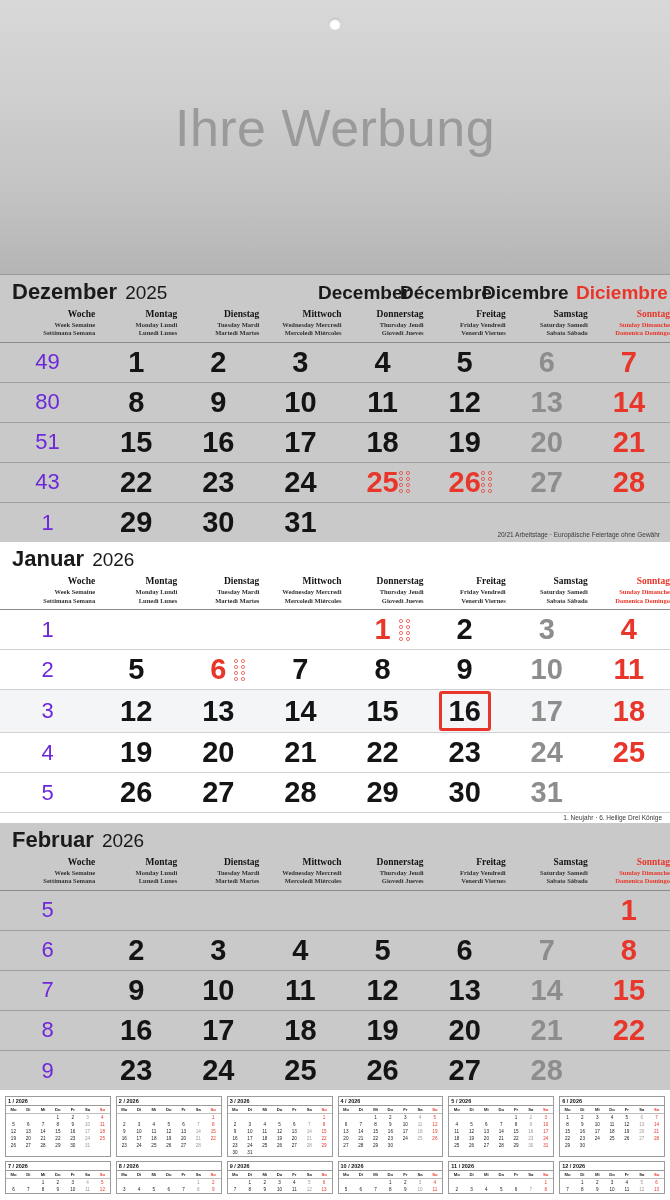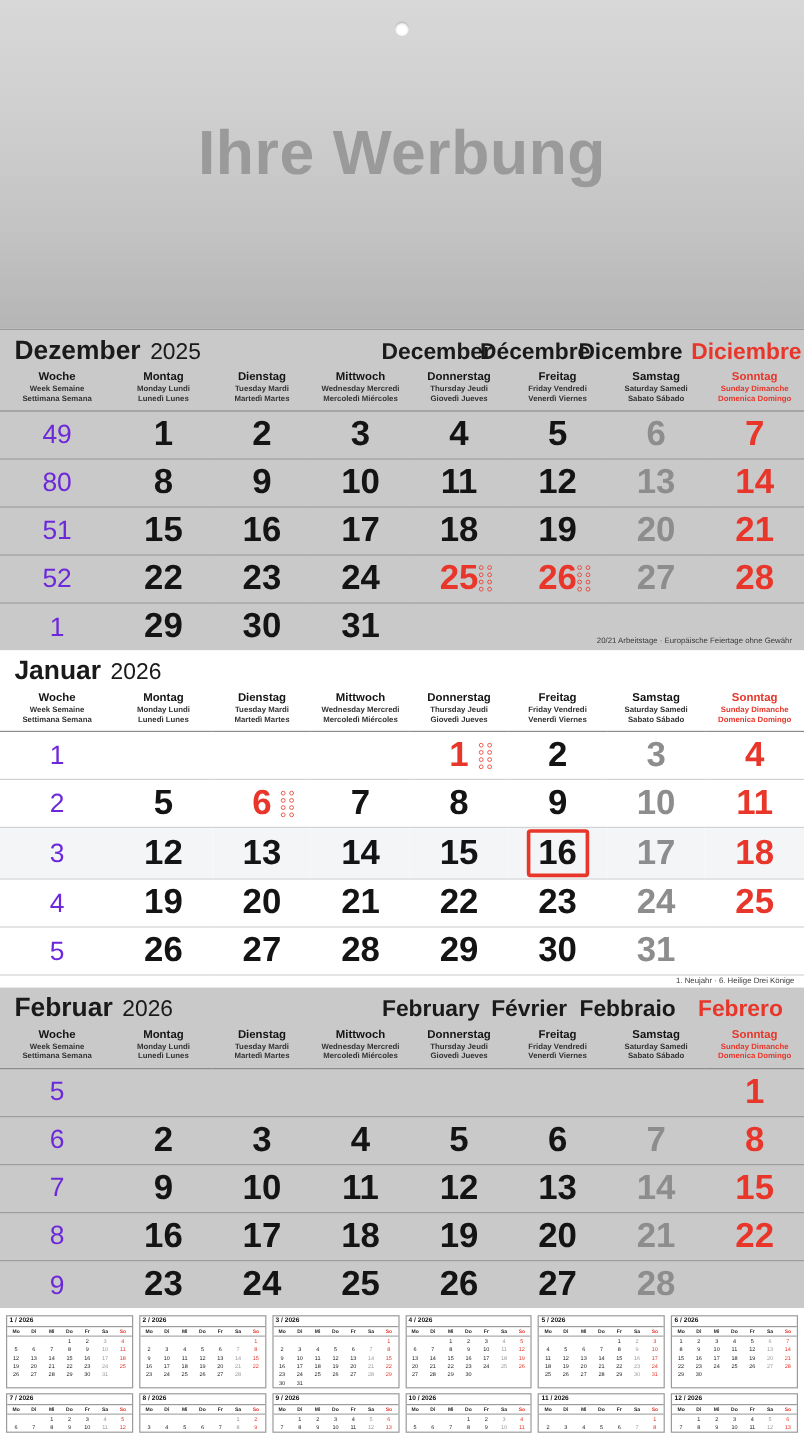--- a/index.html
+++ b/index.html
@@ -20,21 +20,21 @@
     border-bottom:1px solid #9a9a9a;
   }
   .punch-hole {
     position:absolute; top:18px; left:50%; transform:translateX(-50%);
     width:12px; height:12px; border-radius:50%;
     background:#ffffff; box-shadow:inset 0 1px 2px rgba(0,0,0,.35);
   }
   .ad-text {
     position:absolute; top:98px; left:0; right:0;
     text-align:center;
-    font-size:52px; font-weight:bold; color:#9a9a9a;
+    font-size:52px; font-weight:normal; color:#9a9a9a;
     letter-spacing:0.5px;
   }
 
   
   .month { position:relative; width:670px; }
   .month.dec { background:#c9c9c9; }
   .month.jan { background:#ffffff; }
   .month.feb { background:#c9c9c9; }
 
   .month-title {
@@ -50,23 +50,24 @@
   }
   .mt-alt.red { color:#e8362a;margin-left:12px; }
 
   
   .cal-table { width:100%; border-collapse:collapse; table-layout:fixed; }
   .cal-table col.c-woche { width:95px; }
   .cal-table col.c-day { width:82px; }
 
   .hdr-row th {
     padding:2px 0 4px 0;
-    text-align:center;
+    text-align:right;
     vertical-align:top;
     border-bottom:1px solid #8c8c8c;
+    font-family:Liberation Serif, serif;
   }
   .hdr-name { font-size:9.5px; font-weight:bold; color:#141414; line-height:1.25; }
   .hdr-sub  { font-size:6.5px; color:#333; line-height:1.3; }
   .hdr-red .hdr-name, .hdr-red .hdr-sub { color:#e8362a; }
 
   .cal-table td {
     height:40px;
     text-align:center;
     vertical-align:middle;
     font-size:29px;
@@ -247,21 +248,21 @@
               <td class="week">51</td>
               <td class="">15</td>
               <td class="">16</td>
               <td class="">17</td>
               <td class="">18</td>
               <td class="">19</td>
               <td class="sat">20</td>
               <td class="sun">21</td>
             </tr>
             <tr>
-              <td class="week">52</td>
+              <td class="week">43</td>
               <td class="">22</td>
               <td class="">23</td>
               <td class="">24</td>
               <td class="holiday">25<svg class="dots" viewBox="0 0 22 26">
                   <circle cx="5" cy="4" r="1.6" fill="none" stroke="#e8362a" stroke-width="0.8"></circle>
                   <circle cx="12" cy="4" r="1.6" fill="none" stroke="#e8362a" stroke-width="0.8"></circle>
                   <circle cx="5" cy="10" r="1.6" fill="none" stroke="#e8362a" stroke-width="0.8"></circle>
                   <circle cx="12" cy="10" r="1.6" fill="none" stroke="#e8362a" stroke-width="0.8"></circle>
                   <circle cx="5" cy="16" r="1.6" fill="none" stroke="#e8362a" stroke-width="0.8"></circle>
                   <circle cx="12" cy="16" r="1.6" fill="none" stroke="#e8362a" stroke-width="0.8"></circle>
@@ -424,26 +425,20 @@
               <td class="empty"></td>
             </tr>
           </tbody>
         </table>
         <div class="footnote-right">1. Neujahr · 6. Heilige Drei Könige</div>
       </div>
       <div class="month feb">
         <div class="month-title">
           <span class="mt-main">Februar</span>
           <span class="mt-year">2026</span>
-          <span class="mt-alts">
-            <div class="mt-alt" style="width:82px">February</div>
-            <div class="mt-alt" style="width:82px">Février</div>
-            <div class="mt-alt" style="width:82px">Febbraio</div>
-            <div class="mt-alt red" style="width:82px">Febrero</div>
-          </span>
         </div>
         <table class="cal-table">
           <colgroup>
             <col class="c-woche">
             <col class="c-day">
             <col class="c-day">
             <col class="c-day">
             <col class="c-day">
             <col class="c-day">
             <col class="c-day">

